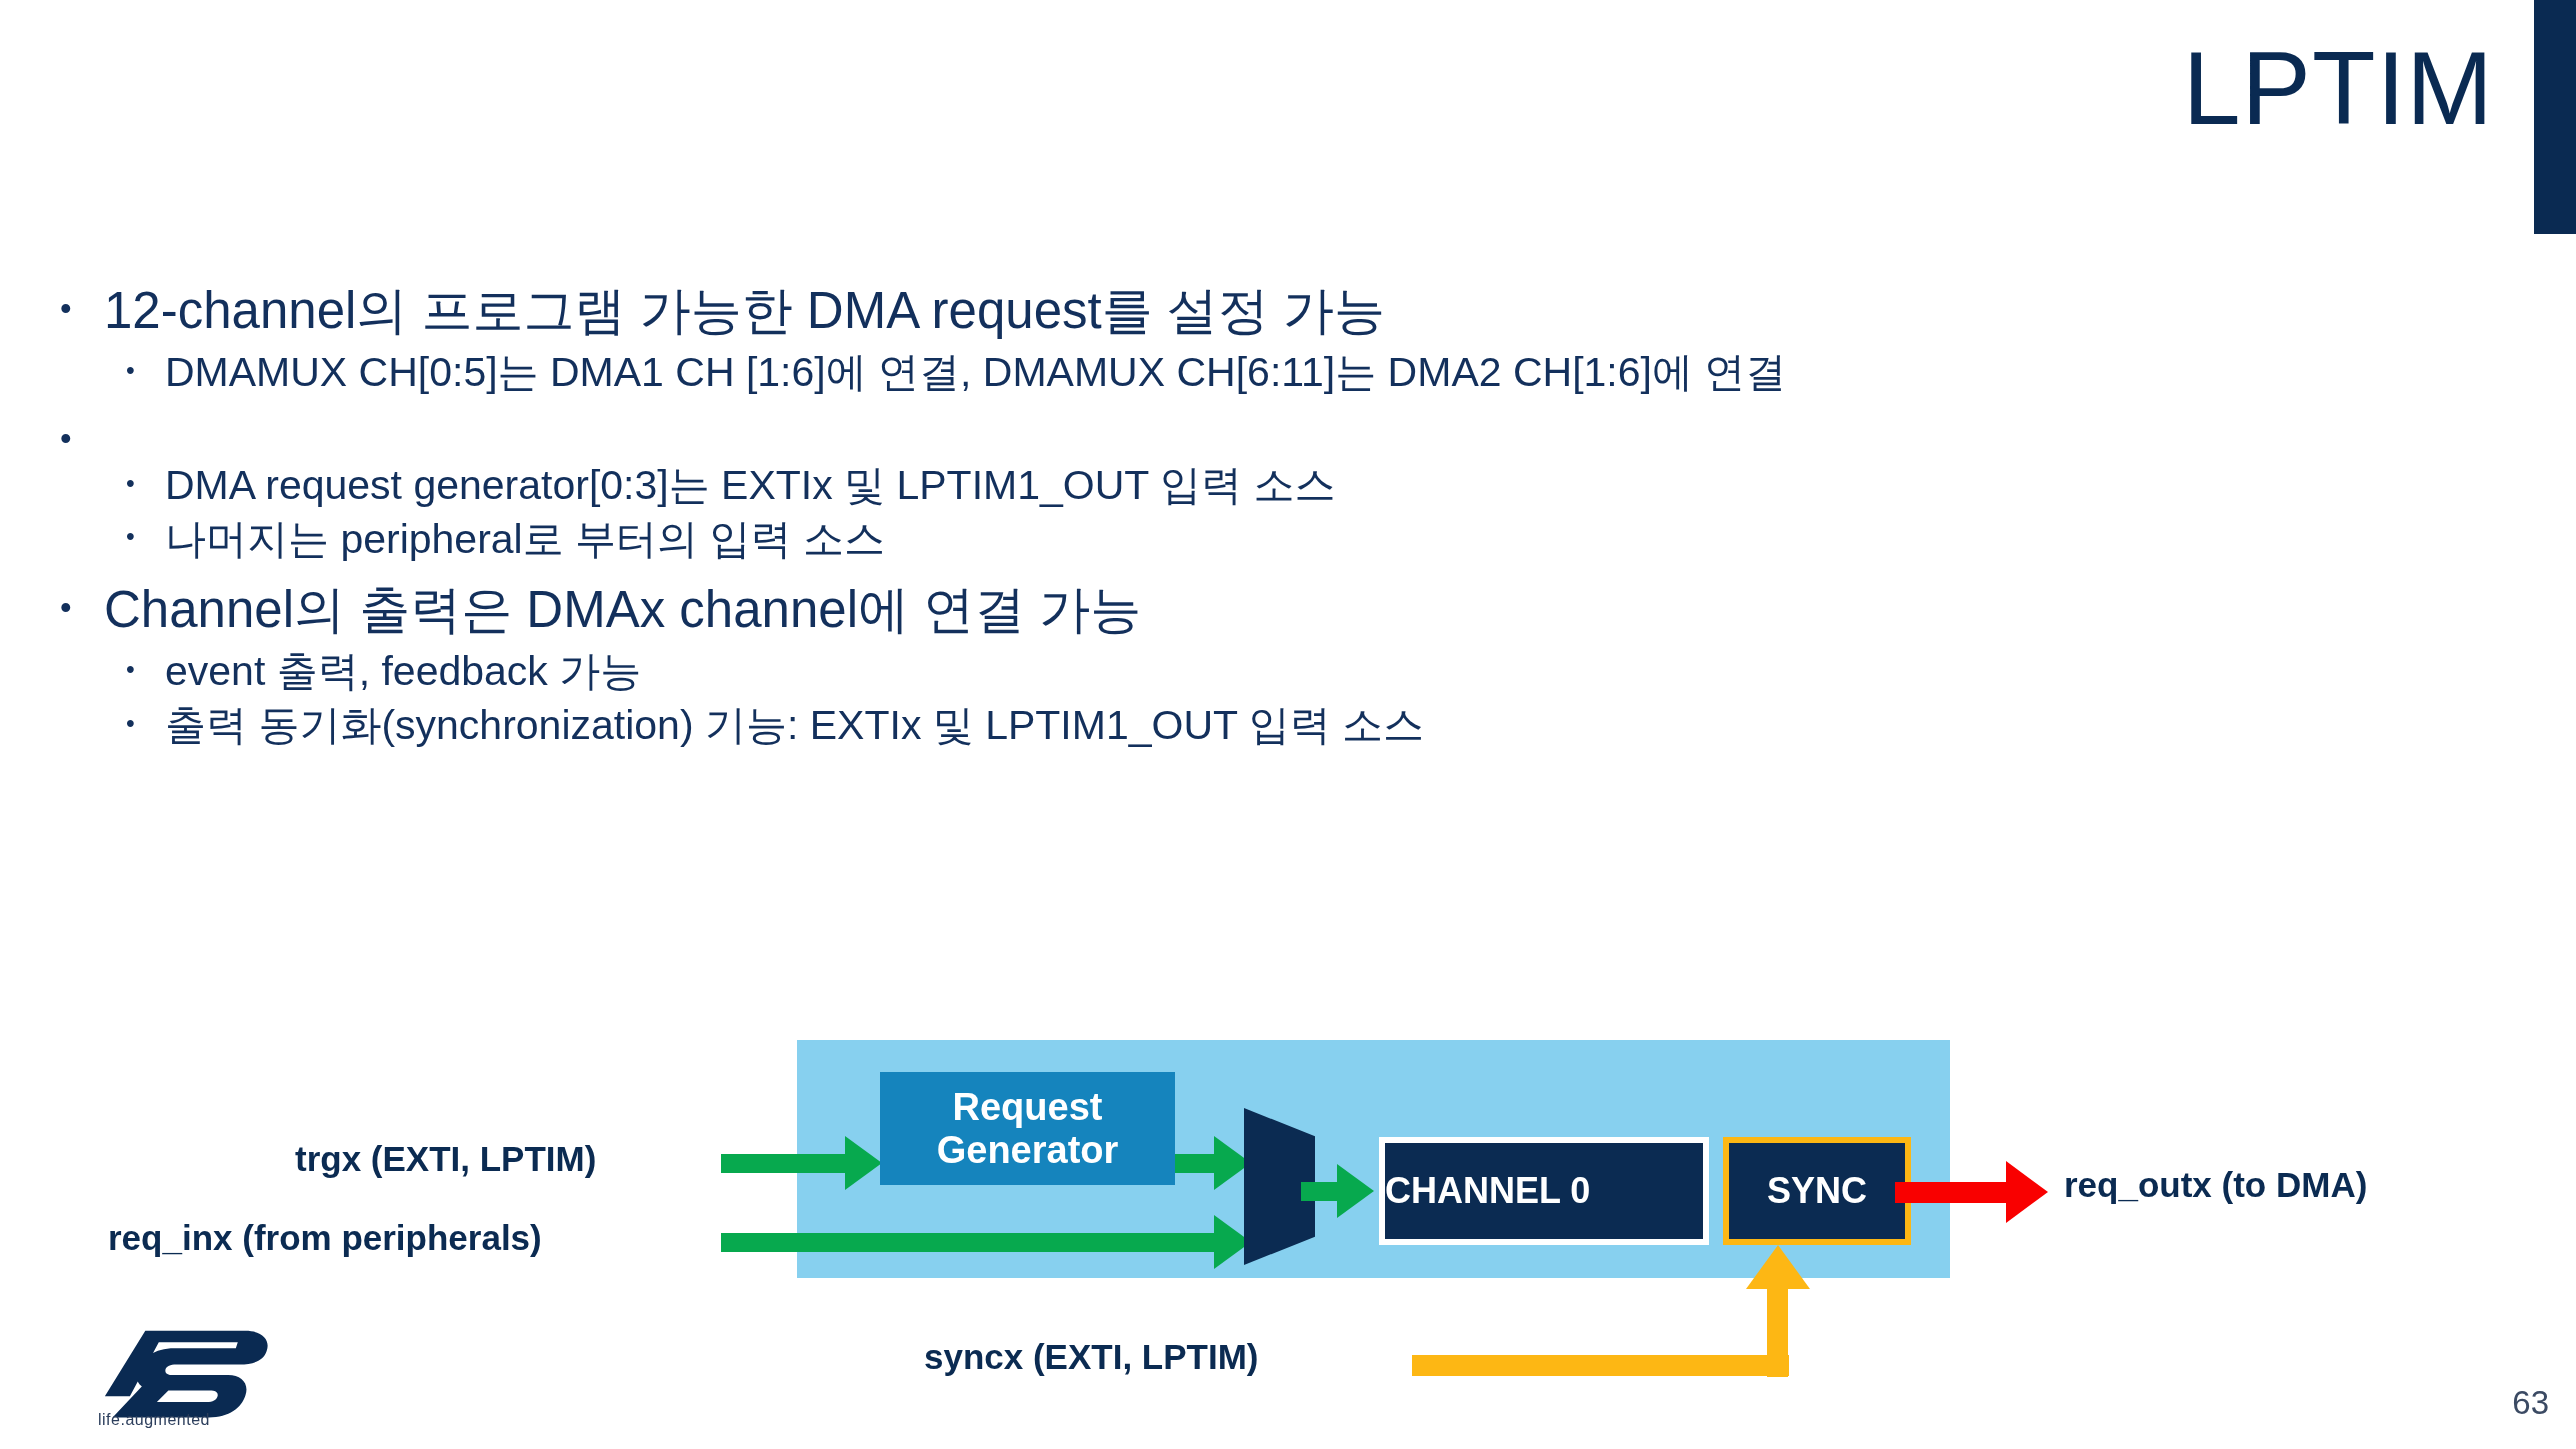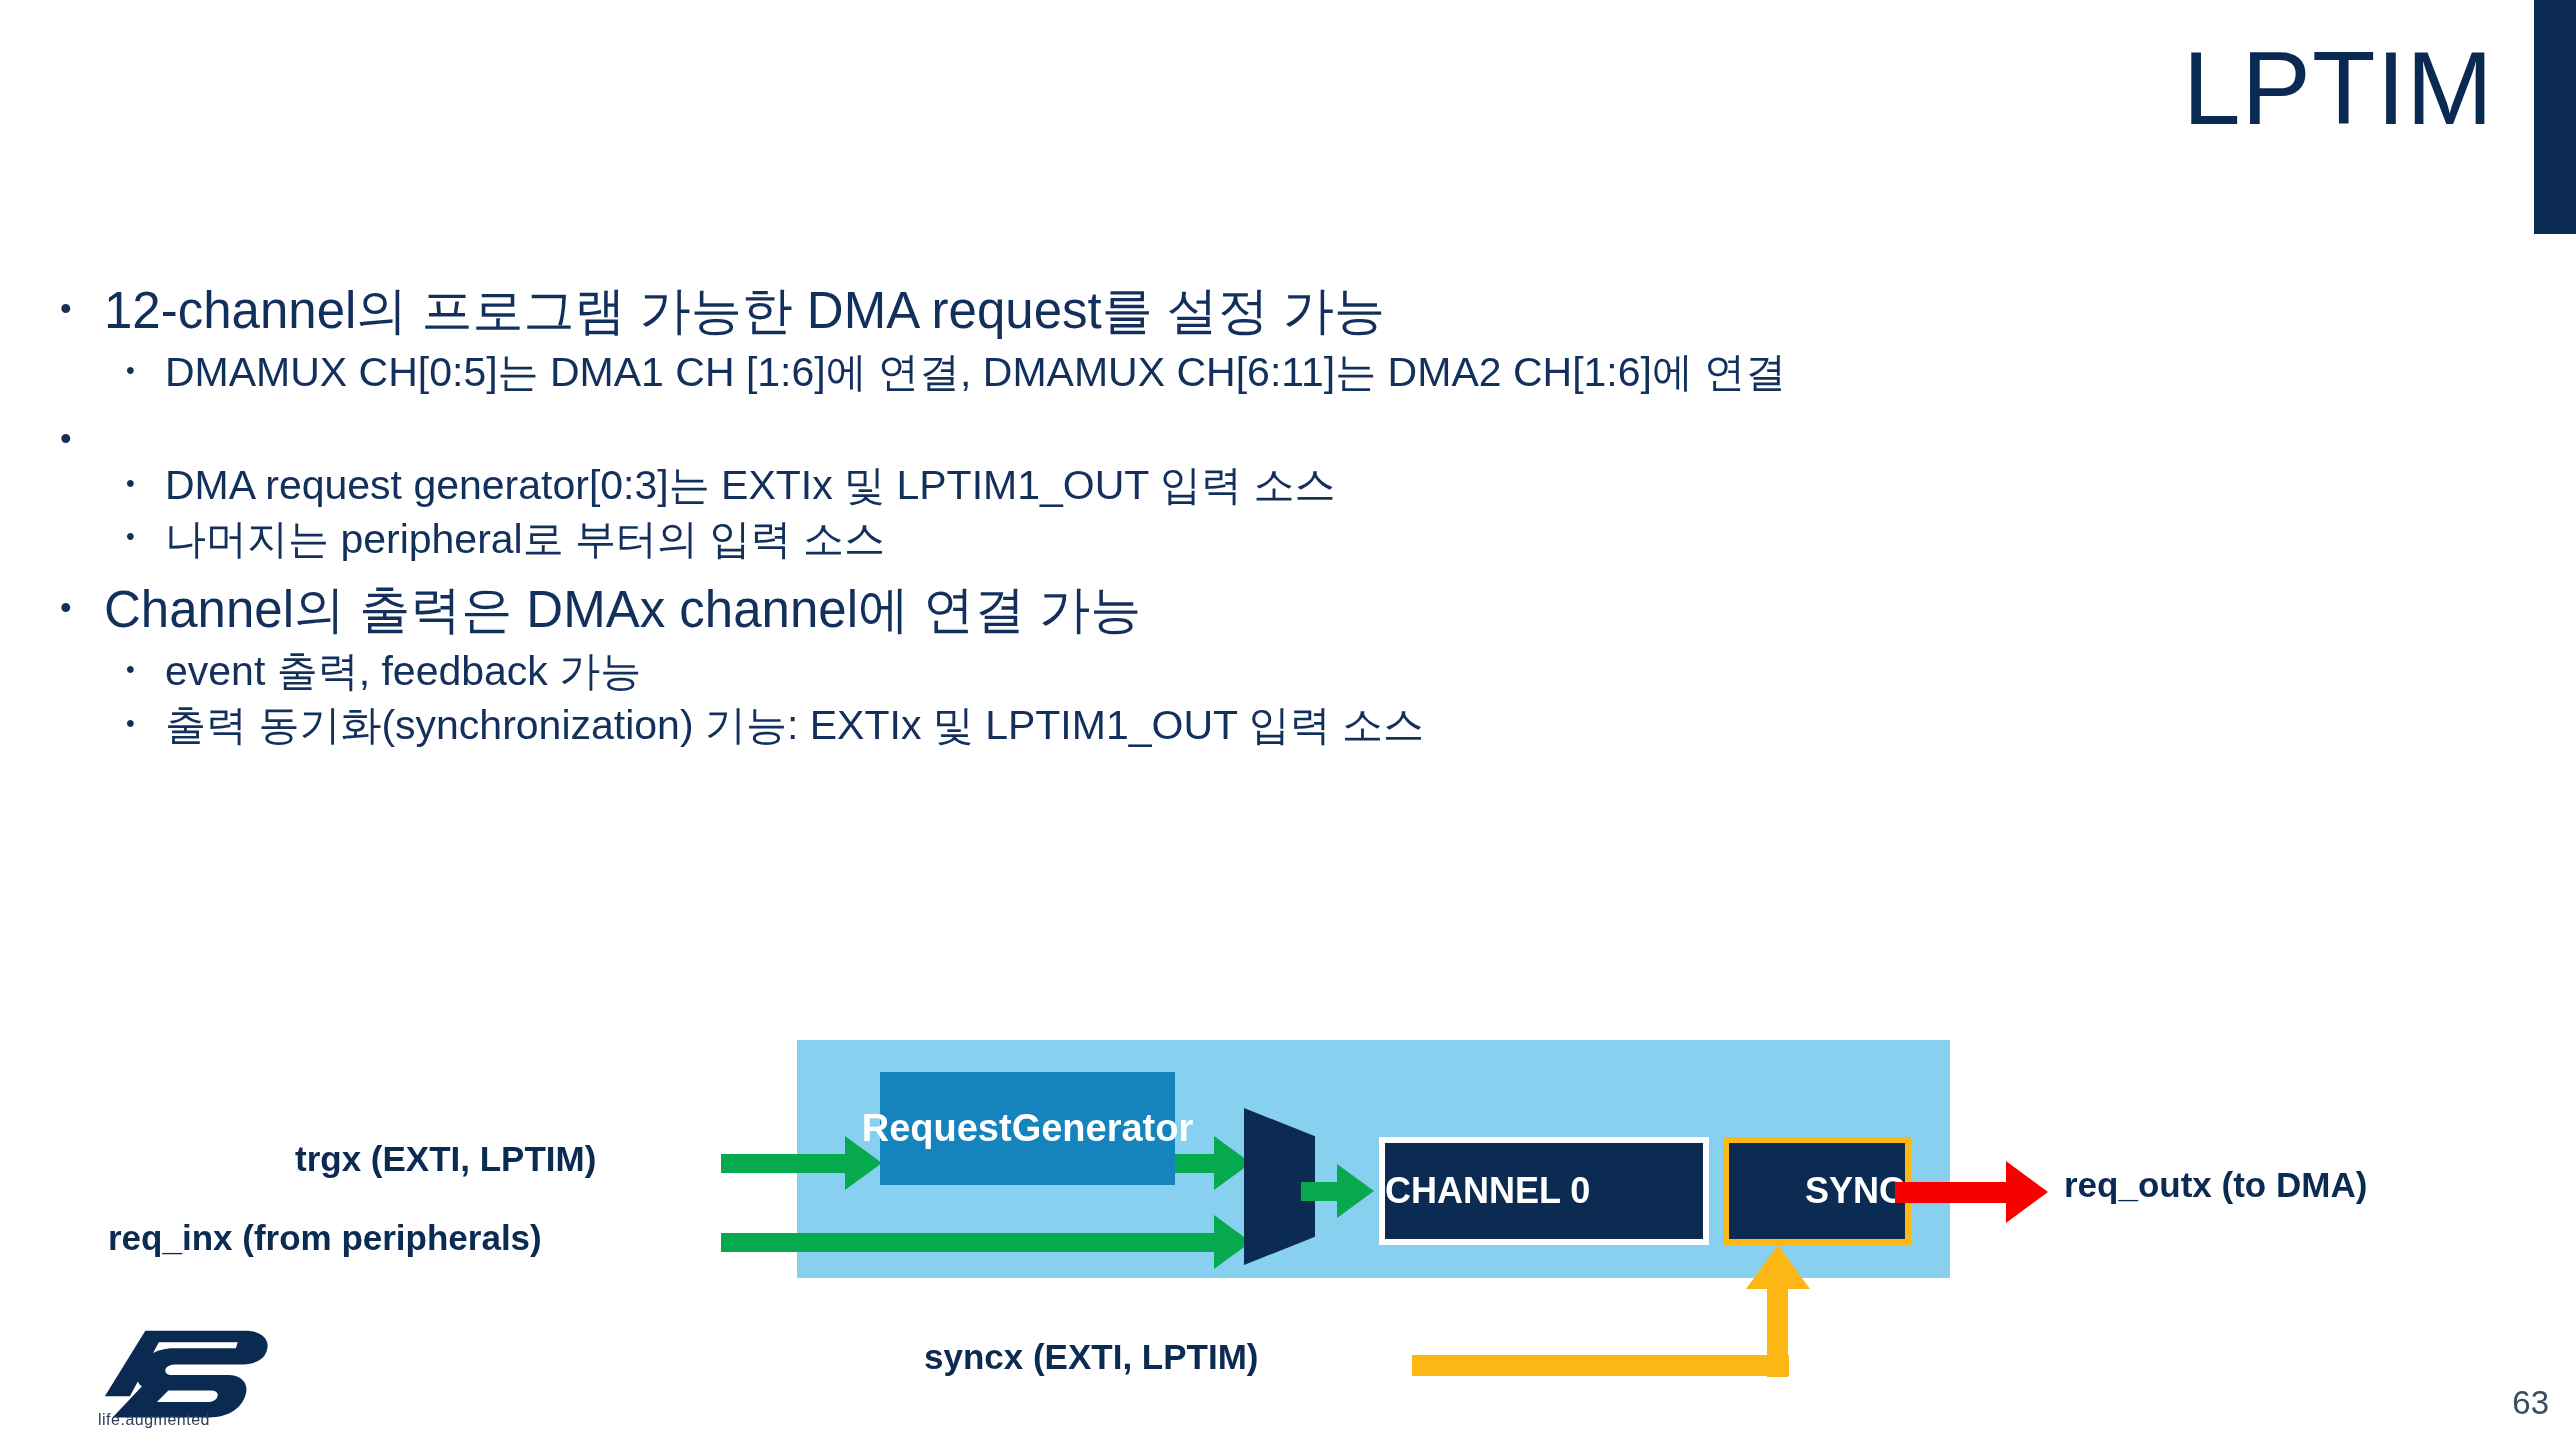--- a/index.html
+++ b/index.html
@@ -111,21 +111,21 @@
     left: 880px;
     top: 68px;
     width: 295px;
     height: 113px;
     background: #1584bd;
     color: #ffffff;
     font-size: 38px;
     font-weight: 700;
     line-height: 1.12;
     display: flex;
-    flex-direction: row;
+    flex-direction: column;
     align-items: center;
     justify-content: center;
     text-align: center;
   }
 
   
   .mux {
     position: absolute;
     left: 1244px;
     top: 104px;
@@ -159,21 +159,21 @@
     width: 188px;
     height: 108px;
     background: #0b2b52;
     border: 6.8px solid #fdb714;
     box-sizing: border-box;
     color: #ffffff;
     font-size: 36px;
     font-weight: 700;
     display: flex;
     align-items: center;
-    justify-content: flex-end;
+    justify-content: center;
   }
 
   
   .g-line  { position: absolute; background: #07a94e; }
   .g-head  {
     position: absolute;
     width: 0; height: 0;
     border-top: 27px solid transparent;
     border-bottom: 27px solid transparent;
     border-left: 37px solid #07a94e;

